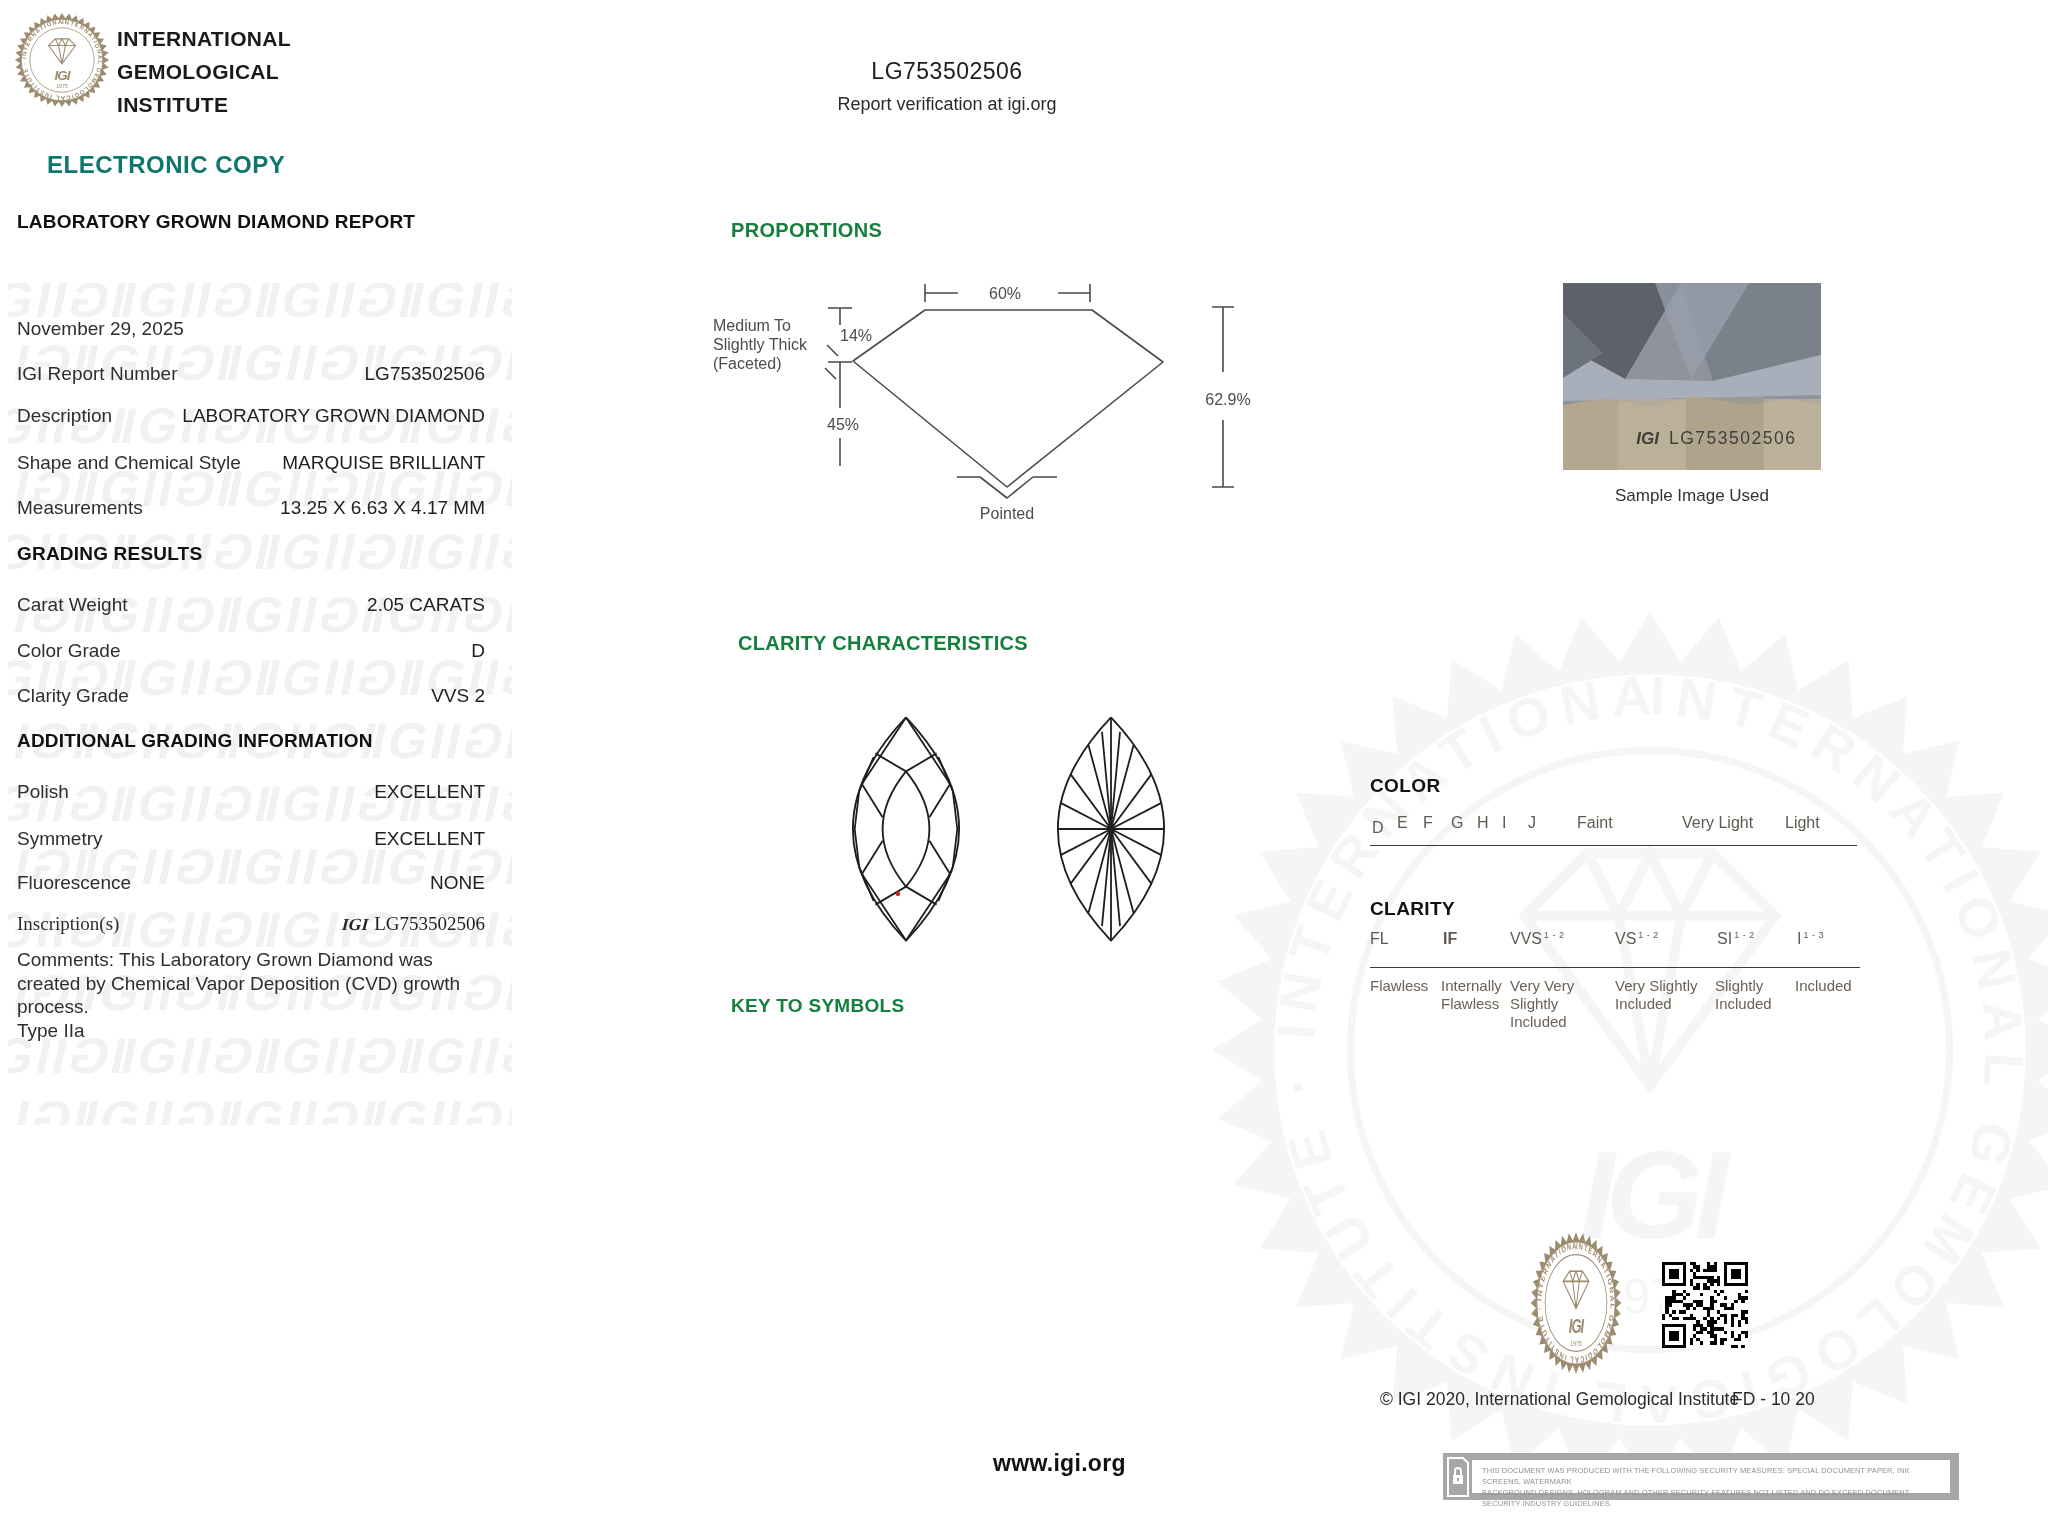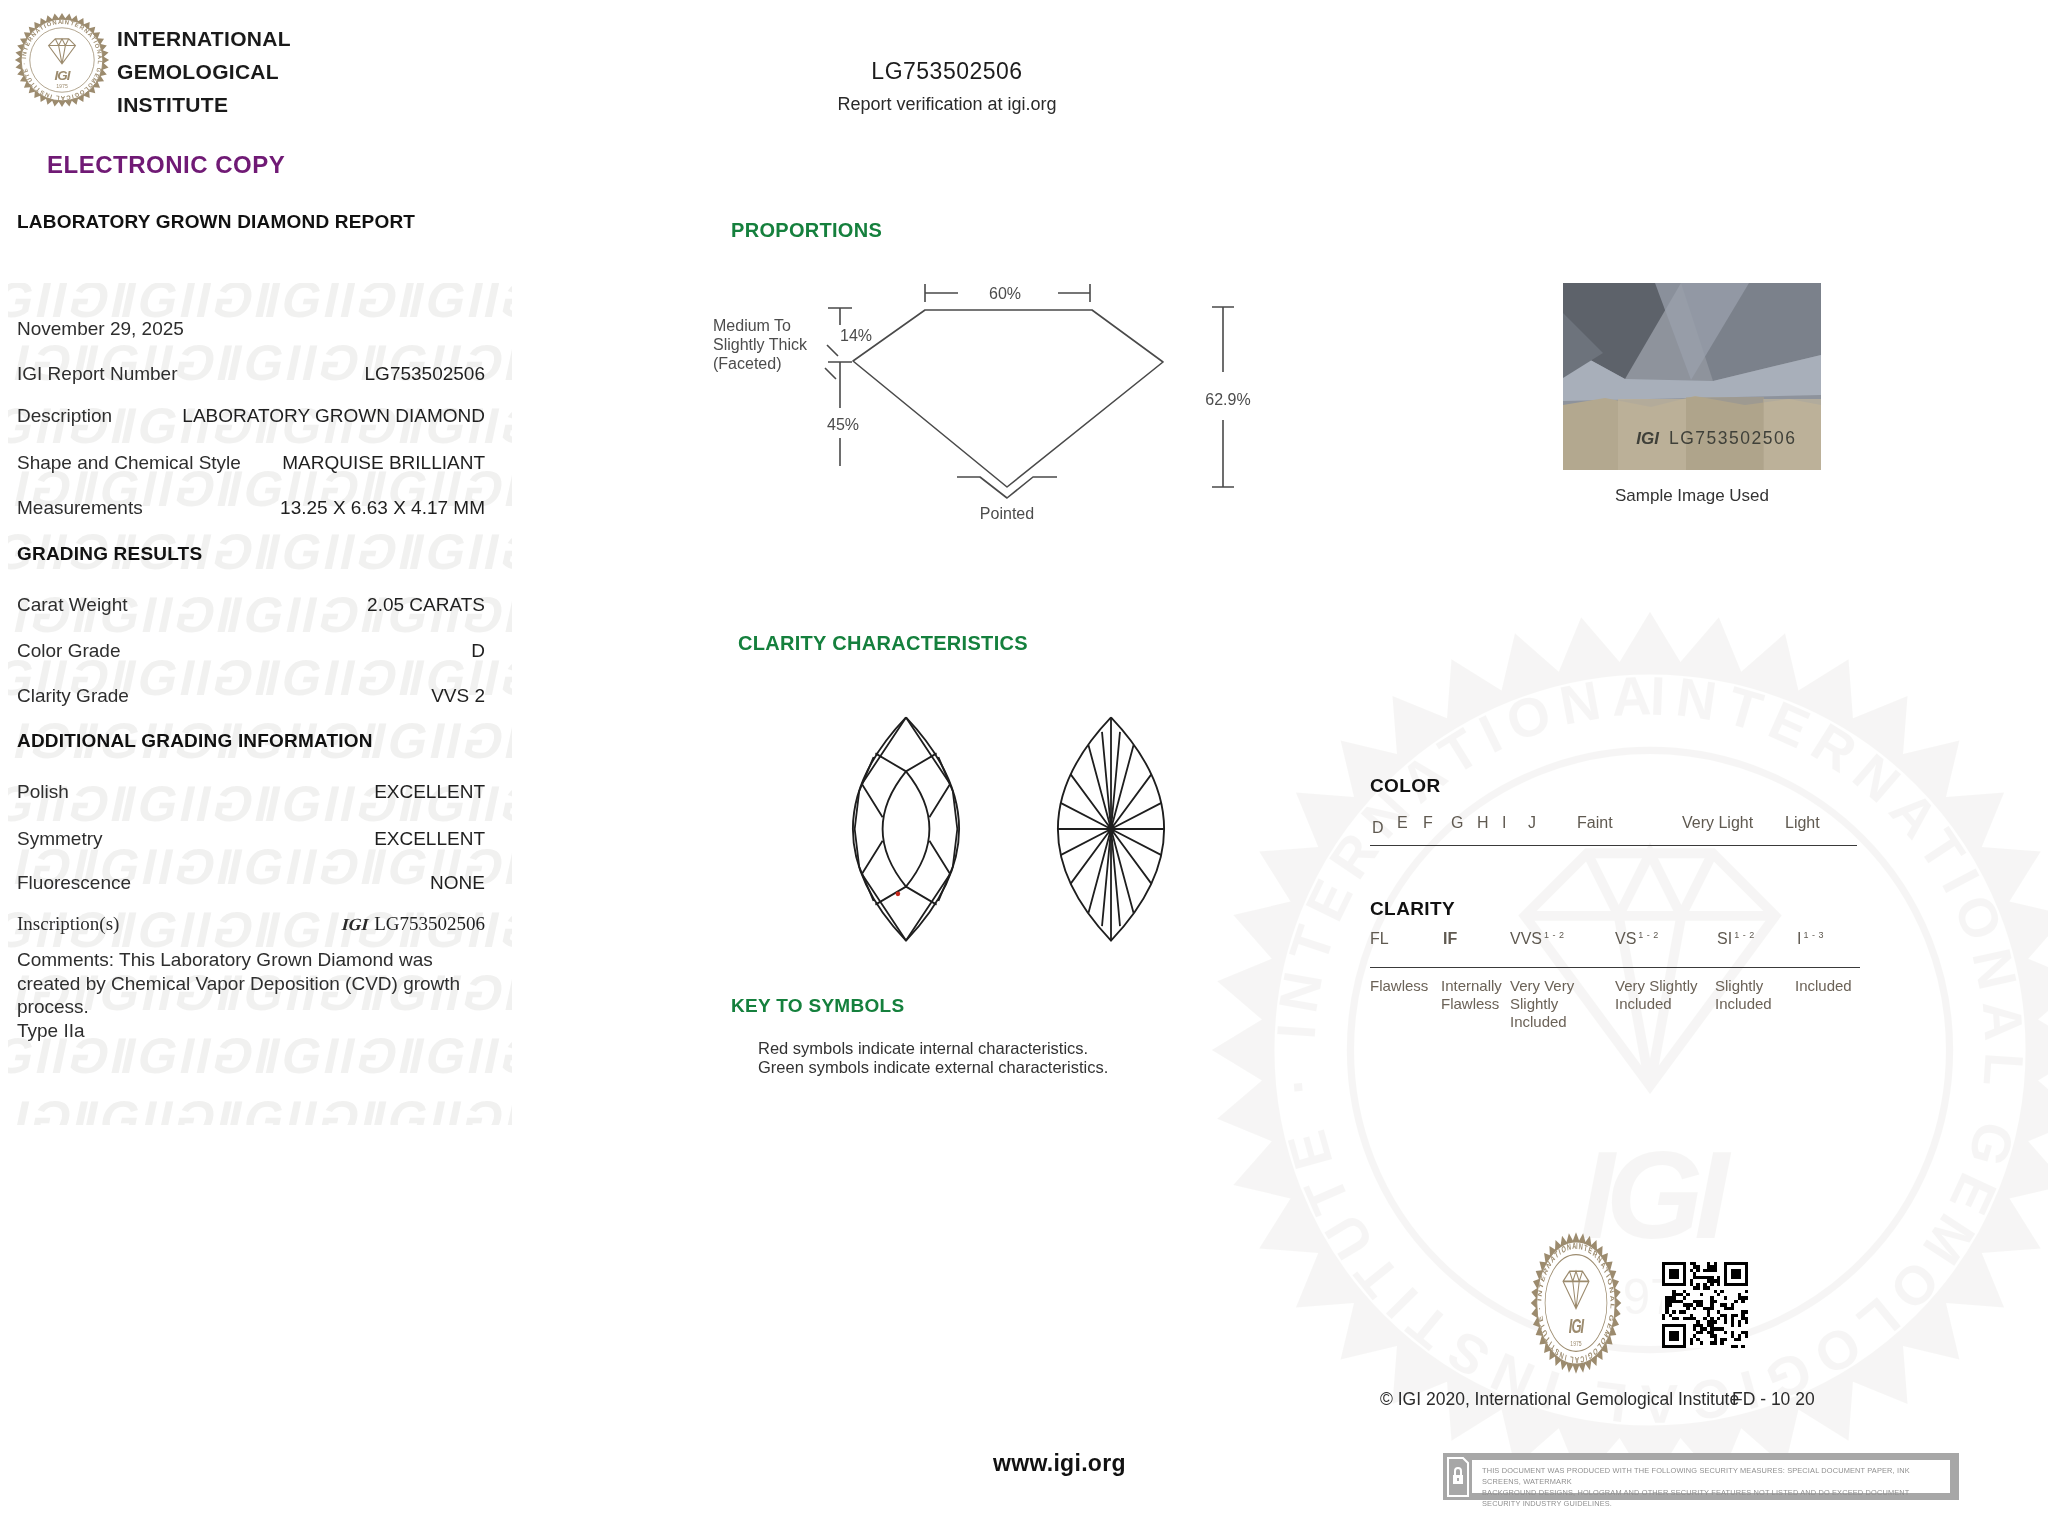--- a/index.html
+++ b/index.html
@@ -196,21 +196,21 @@
     <text x="0" y="21" font-size="14" font-weight="bold" font-style="italic" fill="#9c8b6e" text-anchor="middle" letter-spacing="-1">IGI</text>
     <text x="0" y="29.5" font-size="5.5" fill="#9c8b6e" text-anchor="middle">1975</text>
   </svg></div>
 
   <div class="abs inst-name" style="left:117px;top:22px;">
     <div>INTERNATIONAL</div>
     <div>GEMOLOGICAL</div>
     <div>INSTITUTE</div>
   </div>
 
-  <div class="abs ecopy" style="left:47px;top:151px;color:#701a75;">ELECTRONIC COPY</div>
+  <div class="abs ecopy" style="left:47px;top:151px;color:#0f766e;">ELECTRONIC COPY</div>
 
   <div class="abs" style="left:797px;top:58px;width:300px;text-align:center;">
     <div class="topnum">LG753502506</div>
     <div class="topver" style="margin-top:9px;">Report verification at igi.org</div>
   </div>
 
   <div class="abs doc-title" style="left:17px;top:211px;">LABORATORY GROWN DIAMOND REPORT</div>
 
   <div class="lrow" style="top:318px;">
     <span class="lbl">November 29, 2025</span>
@@ -321,24 +321,20 @@
     <g fill="none" stroke="#1e1e1e" stroke-width="2">
       <path d="M0,-124 Q118,0 0,124 Q-118,0 0,-124"></path>
       <path d="M0,-124 L0,124 M-59,0 L59,0"></path>
       <path d="M0,0 L-25,-93 M0,0 L25,-93 M0,0 L-45,-61 M0,0 L45,-61 M0,0 L-56,-29 M0,0 L56,-29"></path>
       <path d="M0,0 L-25,93 M0,0 L25,93 M0,0 L-45,61 M0,0 L45,61 M0,0 L-56,29 M0,0 L56,29"></path>
       <path d="M0,0 L-10,-108 M0,0 L10,-108 M0,0 L-10,108 M0,0 L10,108"></path>
     </g>
   </svg>
 
   <div class="abs mid-h" style="left:731px;top:995px;font-size:19px;">KEY TO SYMBOLS</div>
-  <div class="abs keytxt" style="left:758px;top:1039px;">
-    <div>Red symbols indicate internal characteristics.</div>
-    <div>Green symbols indicate external characteristics.</div>
-  </div>
 
   <svg class="abs" style="left:1563px;top:283px;" width="258" height="187" viewBox="0 0 258 187">
     <rect width="258" height="187" fill="#8e939c"></rect>
     <polygon points="0,0 118,0 62,96 0,62" fill="#5d626a"></polygon>
     <polygon points="118,0 258,0 258,72 150,98" fill="#7b818b"></polygon>
     <polygon points="62,96 150,98 258,72 258,112 0,118 0,62" fill="#a8afba"></polygon>
     <polygon points="92,0 186,0 128,97" fill="#99a0ac" opacity="0.75"></polygon>
     <polygon points="0,30 40,70 0,95" fill="#6d737c"></polygon>
     <path d="M0,122 L42,115 L88,124 L132,113 L182,122 L226,116 L258,122 L258,187 L0,187 Z" fill="#b3a88f"></path>
     <rect x="55" y="116" width="68" height="71" fill="#bdb29a" opacity="0.8"></rect>

